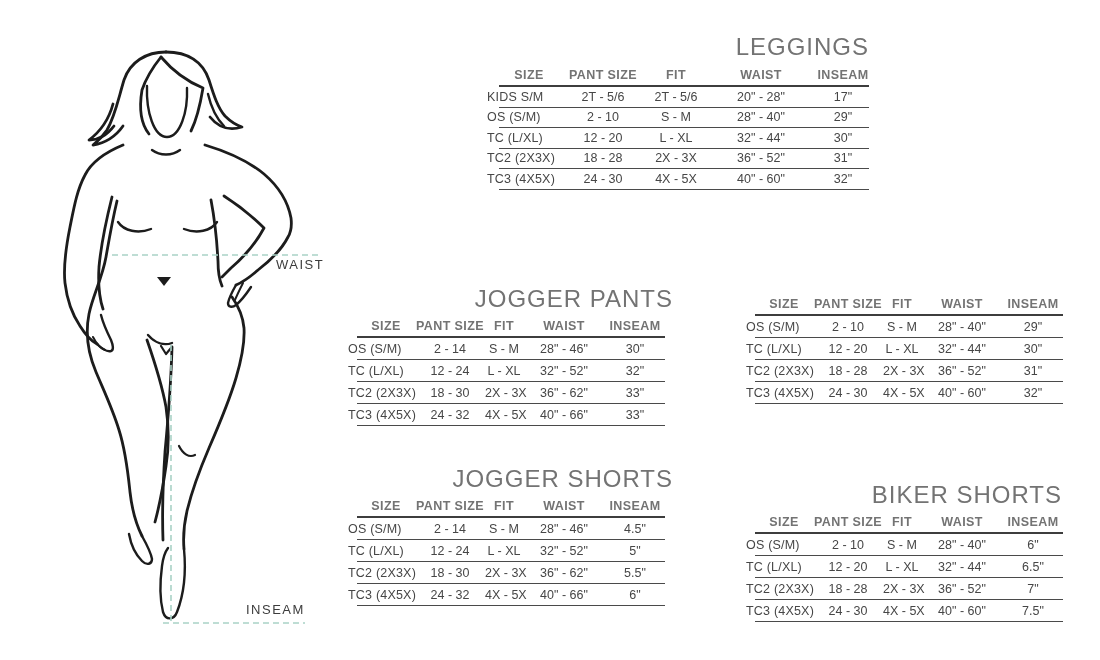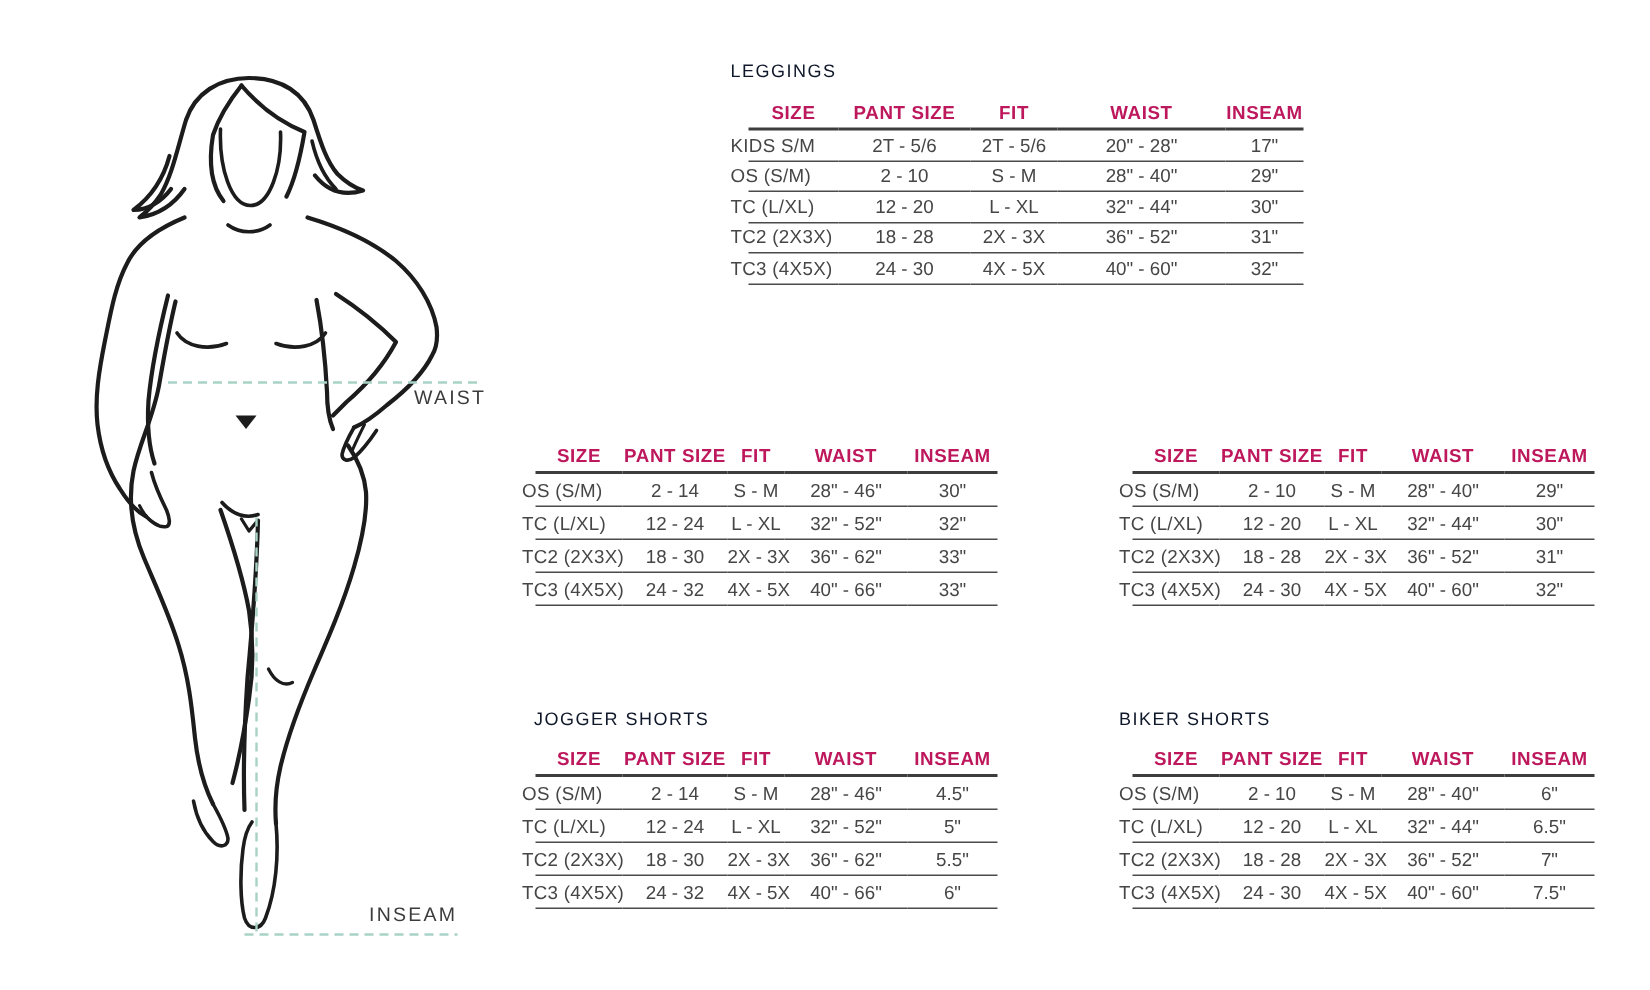--- a/index.html
+++ b/index.html
@@ -21,42 +21,42 @@
     color: #3c3c3c;
     line-height: 14px;
     white-space: nowrap;
   }
   .waist-label  { left: 276px; top: 258px; }
   .inseam-label { left: 246px; top: 603px; }
   
   .sec { position: absolute; }
   .sec h2 {
     margin: 0;
-    font-size: 12px;
+    font-size: 24px;
     font-weight: 400;
     letter-spacing: 1px;
-    color: #0f172a;
-    text-align: left;
+    color: #737373;
+    text-align: right;
     line-height: 22px;
     white-space: nowrap;
   }
   .sec.shift-title h2 { transform: translateX(8px); }
   .sec-leggings      { left: 487px; top: 36px;  width: 382px; }
   .sec-jogger-pants  { left: 348px; top: 288px; width: 317px; }
   .sec-lounge-pants  { left: 746px; top: 288px; width: 316px; }
   .sec-jogger-shorts { left: 348px; top: 468px; width: 317px; }
-  .sec-biker-shorts  { left: 746px; top: 468px; width: 316px; }
+  .sec-biker-shorts  { left: 746px; top: 484px; width: 316px; }
 
   table { border-collapse: collapse; table-layout: fixed; }
   .tbl-lg { margin: 7px 0 0 12px; width: 370px; }
   .tbl-sm { margin: 6px 0 0 9px;  width: 308px; }
   .sec-lounge-pants .tbl-sm, .sec-biker-shorts .tbl-sm { width: 307px; }
 
   th {
-    font-size: 12.5px; font-weight: bold; color: #be185d;
+    font-size: 12.5px; font-weight: bold; color: #737373;
     text-align: center; padding: 0; height: 20px;
     letter-spacing: 0.4px; white-space: nowrap; margin-top: 23px;
   }
   thead tr { border-bottom: 2px solid #3d3d3d; }
   td {
     font-size: 12.5px; color: #464646; text-align: center;
     padding: 0; white-space: nowrap;
   }
   tbody tr { border-bottom: 1.5px solid #4a4a4a; }
   .tbl-lg td { height: 19.5px; margin-top: 44px; }
@@ -182,20 +182,21 @@
             <td>24 - 30</td>
             <td>4X - 5X</td>
             <td>40" - 60"</td>
             <td>32"</td>
           </tr>
         </tbody>
       </table>
   </div>
 
   <div class="sec sec-jogger-pants shift-title">
+    <h2>JOGGER PANTS</h2>
     <table class="tbl-sm">
       <colgroup>
           <col>
           <col>
           <col>
           <col>
           <col>
         </colgroup>
     <thead>
           <tr>

